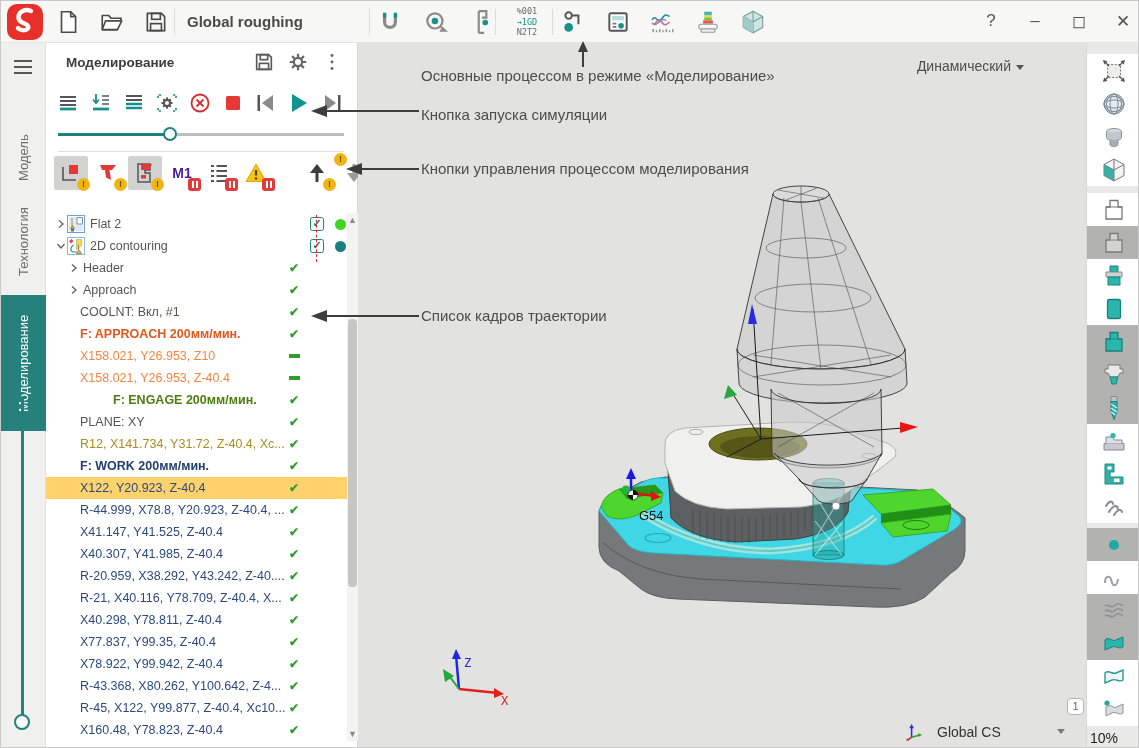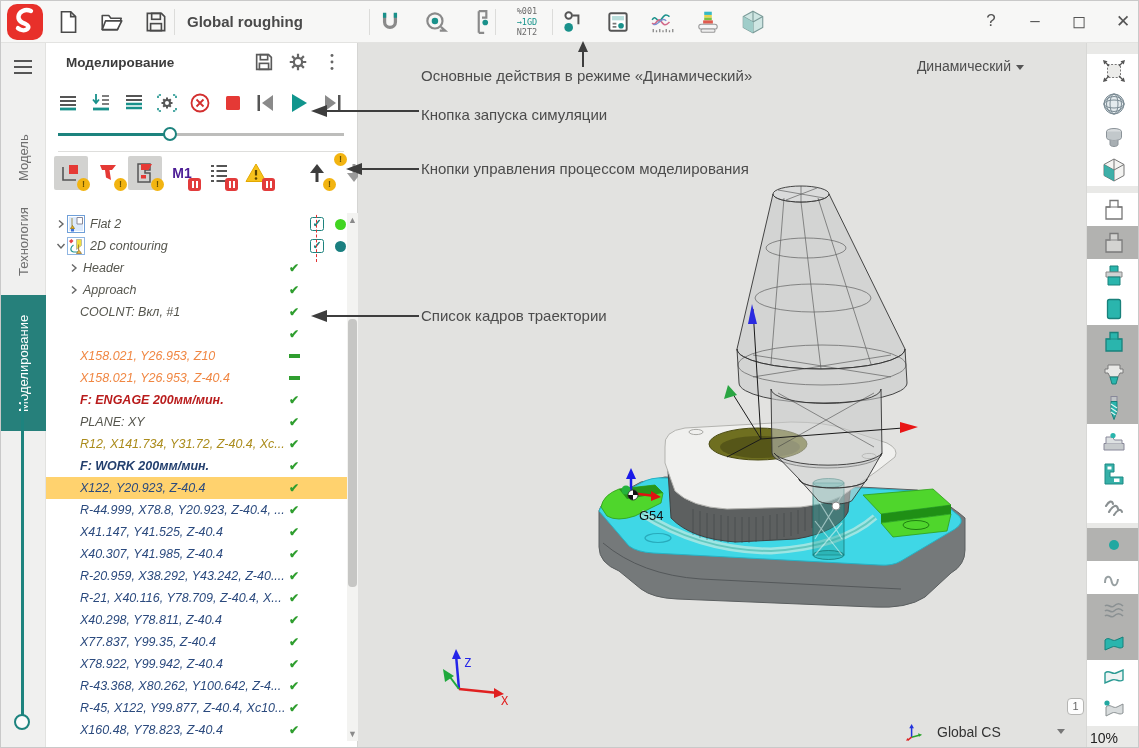--- a/index.html
+++ b/index.html
@@ -54,25 +54,25 @@
   .gap-left { margin-left:24px; }
 
   
   #tree { position:absolute; left:45px; top:212px; width:301px; height:528px; background:#fff; overflow:hidden; }
   .trow { position:relative; height:22px; font-size:12.5px; line-height:22px; cursor:pointer; }
   .trow.sel { background:#ffd26e; }
   .texp { position:absolute; top:6px; width:10px; height:10px; }
   .texp svg { width:10px; height:10px; display:block; }
   .opicon { position:absolute; left:21px; top:2px; width:18px; height:18px; }
   .opicon svg { width:18px; height:18px; display:block; }
-  .tlabel { position:absolute; white-space:nowrap;font-style:italic; }
+  .tlabel { position:absolute; white-space:nowrap; }
   .c-plain { color:#56564e; }
   .c-ob { color:#e2581b; font-weight:bold; }
   .c-o  { color:#f08743; }
-  .c-vb { color:#b91c1c; font-weight:bold; }
+  .c-vb { color:#4d7c0f; font-weight:bold;margin-left:33px; }
   .c-v  { color:#ab8c1c; }
   .c-nb { color:#24406e; font-weight:bold; }
   .c-n  { color:#2b4a7e; }
   .st-check { position:absolute; left:243px; top:0; color:#2f9e2f; font-weight:bold; font-size:12px; }
   .st-dash { position:absolute; left:243px; top:9px; width:11px; height:3.5px; background:#2f9e2f; }
   .tcheck { position:absolute; left:264px; top:4px; width:14px; height:14px; border:1.6px solid #1d837e; border-radius:2.5px; background:#fff; color:#1d837e; font-size:11px; font-weight:bold; line-height:11px; text-align:center; }
   .tdot { position:absolute; left:289px; top:5.5px; width:11px; height:11px; border-radius:50%; }
   #redline { position:absolute; left:270px; top:-3px; height:52px; width:0; border-left:1.5px dashed #e03030; }
 
   
@@ -487,20 +487,21 @@
           </svg>
         </span>
         <span class="tlabel c-plain" style="left: 37px;">Approach</span>
         <span class="st-check">✔</span>
       </div>
       <div class="trow">
         <span class="tlabel c-plain" style="left: 34px;">COOLNT: Вкл, #1</span>
         <span class="st-check">✔</span>
       </div>
       <div class="trow">
+        <span class="tlabel c-ob" style="left: 34px;">F: APPROACH 200мм/мин.</span>
         <span class="st-check">✔</span>
       </div>
       <div class="trow">
         <span class="tlabel c-o" style="left: 34px;">X158.021, Y26.953, Z10</span>
         <span class="st-dash"></span>
       </div>
       <div class="trow">
         <span class="tlabel c-o" style="left: 34px;">X158.021, Y26.953, Z-40.4</span>
         <span class="st-dash"></span>
       </div>
@@ -660,21 +661,21 @@
         <polygon points="98,606 94,616 103,616" fill="#2424e8"></polygon>
         <text x="106" y="624" font-size="12" fill="#2424e8" font-family="DejaVu Sans Mono, monospace">Z</text>
         <path d="M101,646 L140,650" stroke="#e02020" stroke-width="2.5"></path>
         <polygon points="146,651 136,645 136,655" fill="#e02020"></polygon>
         <text x="143" y="662" font-size="12" fill="#e02020" font-family="DejaVu Sans Mono, monospace">X</text>
         <path d="M101,646 L89,630" stroke="#1fa83c" stroke-width="2"></path>
         <polygon points="85,626 87,639 96,633" fill="#1fa83c"></polygon>
       </g>
     </svg>
 
-    <div class="annot" style="left:63px; top:24px;">Основные действия в режиме «Динамический»</div>
+    <div class="annot" style="left:63px; top:24px;">Основные процессом в режиме «Моделирование»</div>
     <svg class="abs" style="left:218px; top:-2px;" width="14" height="28">
         <path d="M7 26 L7 10" stroke="#3d3d3d" stroke-width="2"></path>
         <polygon points="7,0 2,11 12,11" fill="#3d3d3d"></polygon>
       </svg>
 
     <div class="annot" style="left:63px; top:63px;">Кнопка запуска симуляции</div>
     <svg class="abs" style="left:-47px; top:60px;" width="108" height="16">
         <path d="M108 8 L14 8" stroke="#3d3d3d" stroke-width="2"></path>
         <polygon points="0,8 16,2 16,14" fill="#3d3d3d"></polygon>
       </svg>

